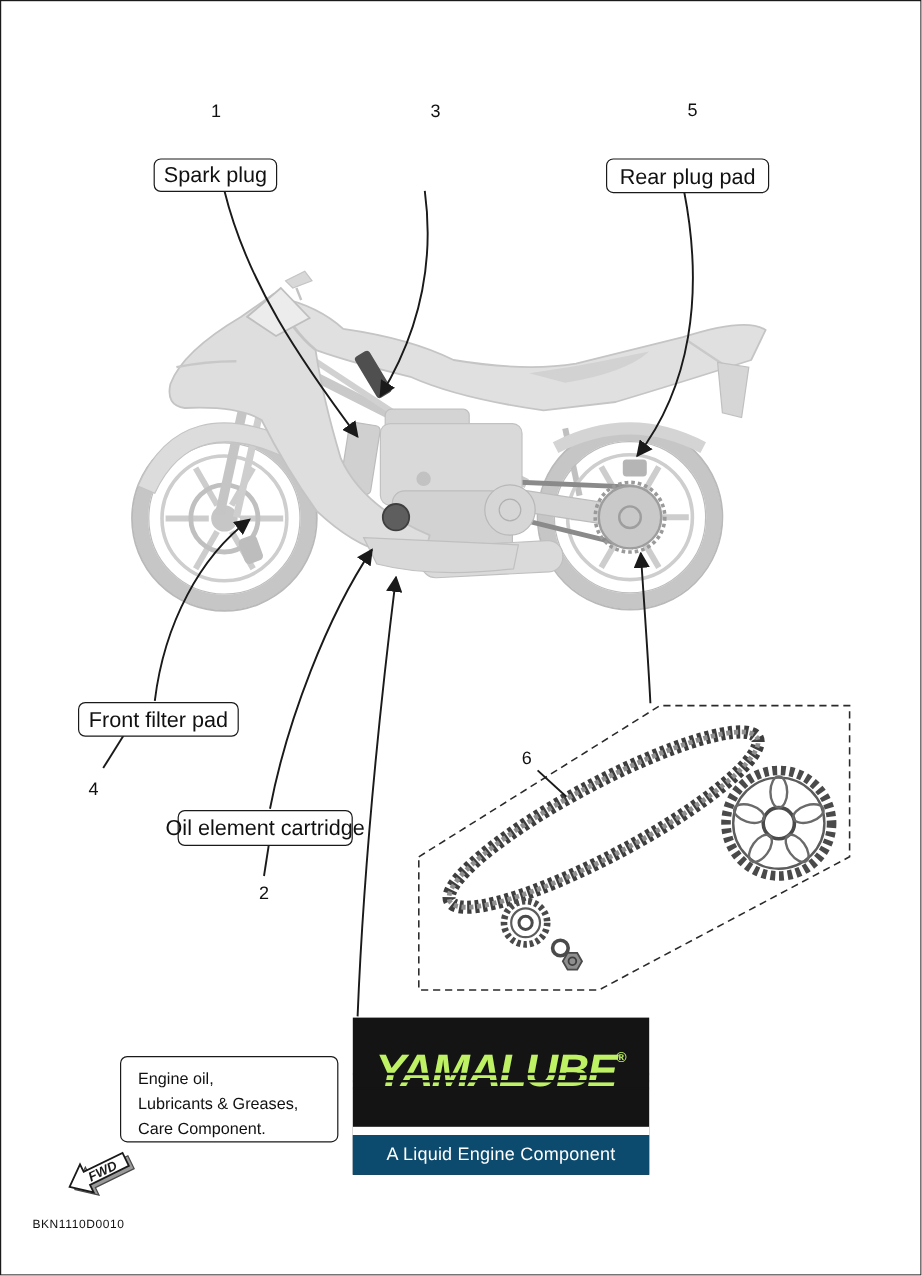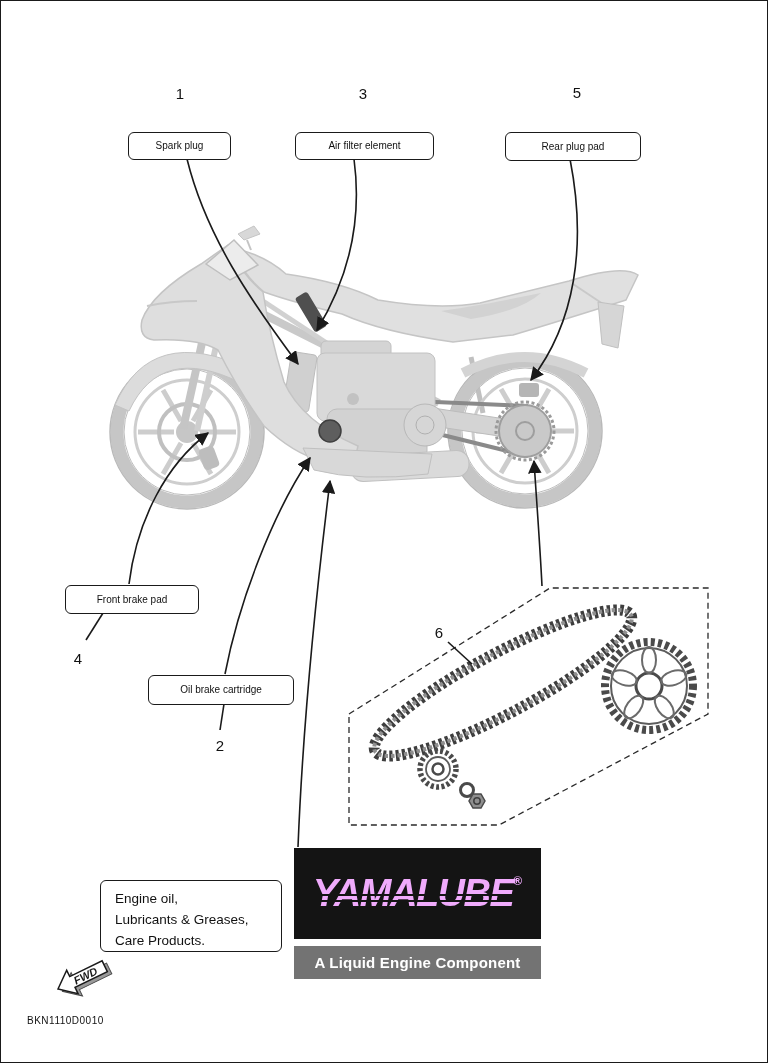--- a/index.html
+++ b/index.html
@@ -5,49 +5,49 @@
   html,body{margin:0;padding:0;background:#f2f2f2;}
   .page{
     position:relative;width:768px;height:1063px;margin:0 auto;
     background:#ffffff;border:1px solid #1a1a1a;box-sizing:border-box;overflow:hidden;
     font-family:"Liberation Sans","DejaVu Sans",sans-serif;color:#111;
   }
   svg.diagram{position:absolute;left:0;top:0;}
   .callout-box{
     position:absolute;display:flex;align-items:center;justify-content:center;
     background:#fff;border:1.4px solid #1a1a1a;border-radius:6px;
-    font-size:10px;line-height:1;white-space:nowrap;z-index:3;
+    font-size:18px;line-height:1;white-space:nowrap;z-index:3;
   }
   .callout-num{
     position:absolute;transform:translate(-50%,-50%);
     font-size:15px;z-index:3;
   }
   .engine-oil-box{
     position:absolute;left:99px;top:879px;width:182px;height:72px;box-sizing:border-box;
     background:#fff;border:1.4px solid #1a1a1a;border-radius:6px;
     font-size:13.5px;line-height:1.55;padding:8px 6px 6px 14px;z-index:3;
   }
   .yamalube-box{
     position:absolute;left:293px;top:847px;width:247px;height:131px;box-sizing:border-box;
     background:#141414;display:flex;flex-direction:column;z-index:3;
   }
   .yamalube-logo-area{
     position:relative;flex:1;display:flex;align-items:center;justify-content:center;overflow:hidden;
   }
   .yamalube-word{
-    color:#f0abfc;font-style:italic;font-weight:bold;font-size:38px;letter-spacing:-1.5px;
+    color:#bef264;font-style:italic;font-weight:bold;font-size:38px;letter-spacing:-1.5px;
     display:flex;align-items:flex-start;
   }
   .yamalube-word sup{font-size:12px;font-style:normal;letter-spacing:0;margin-top:2px;}
   .yamalube-stripe{position:absolute;left:0;width:100%;height:2px;background:#141414;}
   .stripe-1{top:46px;} .stripe-2{top:52px;} .stripe-3{top:58px;}
   .yamalube-divider{height:7px;background:#ffffff;}
   .yamalube-tagline{
-    height:33px;background:#737373;color:#fff;display:flex;align-items:center;justify-content:center;
-    font-weight:bold;font-size:15px;letter-spacing:0.2px;
+    height:33px;background:#0c4a6e;color:#fff;display:flex;align-items:center;justify-content:center;
+    font-weight:normal;font-size:15px;letter-spacing:0.2px;
   }
   .part-code{
     position:absolute;left:26px;top:1014px;font-size:10px;letter-spacing:0.5px;z-index:3;
   }
 </style>
 </head>
 <body>
 
 <div class="page">
 
@@ -187,29 +187,28 @@
   </svg>
 
   <div class="callout-num" style="left:179px;top:92px">1</div>
   <div class="callout-num" style="left:362px;top:92px">3</div>
   <div class="callout-num" style="left:576px;top:91px">5</div>
   <div class="callout-num" style="left:77px;top:657px">4</div>
   <div class="callout-num" style="left:219px;top:744px">2</div>
   <div class="callout-num" style="left:438px;top:631px">6</div>
 
   <div class="callout-box" style="left:127px;top:131px;width:101px;height:26px">Spark plug</div>
-  <div class="callout-box" style="left:294px;top:131px;width:137px;height:26px">Air filter element</div>
   <div class="callout-box" style="left:504px;top:131px;width:134px;height:27px">Rear plug pad</div>
-  <div class="callout-box" style="left:64px;top:584px;width:132px;height:27px">Front brake pad</div>
-  <div class="callout-box" style="left:147px;top:674px;width:144px;height:28px">Oil brake cartridge</div>
+  <div class="callout-box" style="left:64px;top:584px;width:132px;height:27px">Front filter pad</div>
+  <div class="callout-box" style="left:147px;top:674px;width:144px;height:28px">Oil element cartridge</div>
 
   <div class="engine-oil-box">
     <div>Engine oil,</div>
     <div>Lubricants &amp; Greases,</div>
-    <div>Care Products.</div>
+    <div>Care Component.</div>
   </div>
 
   <div class="yamalube-box">
     <div class="yamalube-logo-area">
       <div class="yamalube-word">
         <span>YAMALUBE</span>
           <sup>®</sup>
       </div>
       <div class="yamalube-stripe stripe-1"></div>
       <div class="yamalube-stripe stripe-2"></div>

